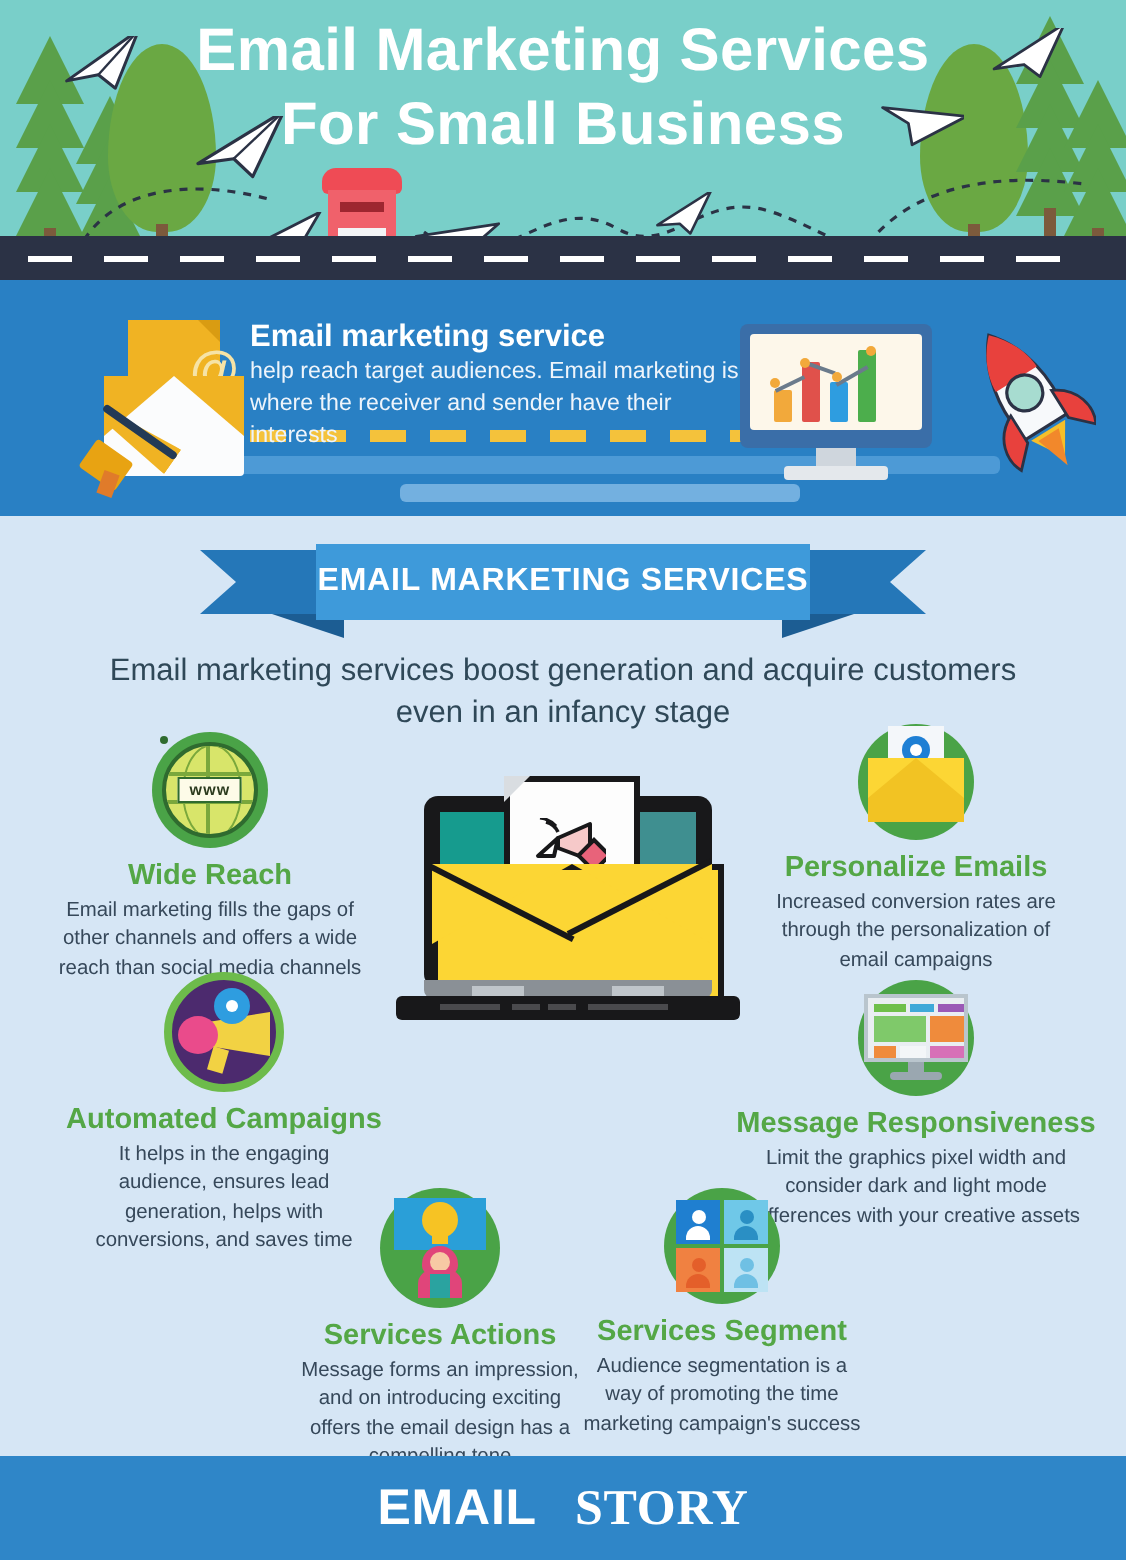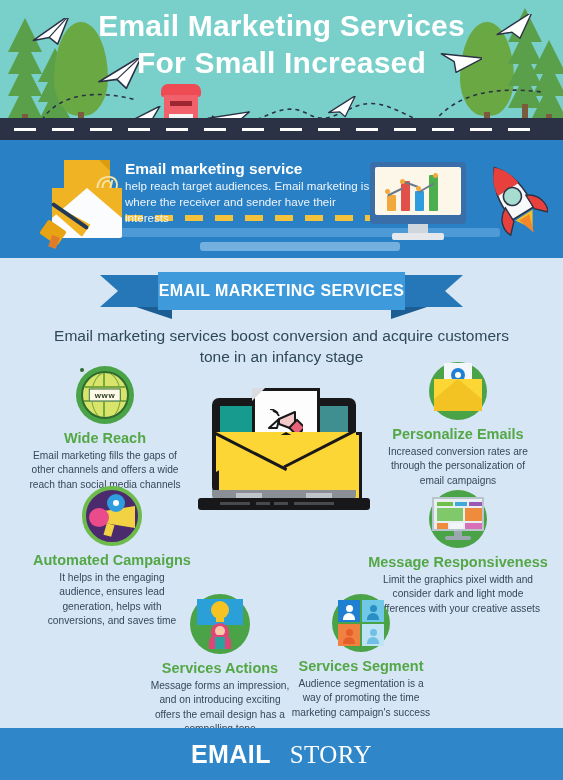--- a/index.html
+++ b/index.html
@@ -170,21 +170,21 @@
   .sq-q{position:absolute;width:22px;height:22px;}
   .sq-p{position:absolute;left:50%;transform:translateX(-50%);}
   .sq-ph{width:7px;height:7px;border-radius:50%;margin:0 auto;}
   .sq-pb{width:12px;height:7px;border-radius:6px 6px 0 0;margin:1px auto 0;}
 
   
   .footer{position:absolute;left:0;top:728px;width:563px;height:52px;background:#2f86c8;
           display:flex;align-items:center;justify-content:center;}
   .logo{color:#ffffff;font-size:25px;letter-spacing:.4px;}
   .logo .b{font-weight:bold;font-family:"Liberation Sans", sans-serif;}
-  .logo .s{font-family:"Liberation Serif", serif;font-weight:normal;margin-left:19px;}
+  .logo .s{font-family:"Liberation Serif", serif;font-weight:bold;margin-left:19px;}
 </style>
 </head>
 <body>
 
 <div class="page">
 
   <div class="header">
 
     <div class="tree conifer" style="left:8px;top:18px;width:34px;height:110px;">
       <i style="left:0;top:0;"></i>
@@ -291,21 +291,21 @@
     <div class="mailbox">
       <div class="mb-top"></div>
         <div class="mb-body"></div>
         <div class="mb-slot"></div>
       <div class="mb-card"></div>
         <div class="mb-foot"></div>
     </div>
 
     <div class="title">
       <span>Email Marketing Services</span>
-      <span class="l2">For Small Increased</span>
+      <span class="l2">For Small Business</span>
     </div>
 
     <div class="header-road">
       <div class="road-dash" style="left:14px;width:22px;"></div>
       <div class="road-dash" style="left:52px;width:22px;"></div>
       <div class="road-dash" style="left:90px;width:22px;"></div>
       <div class="road-dash" style="left:128px;width:22px;"></div>
       <div class="road-dash" style="left:166px;width:22px;"></div>
       <div class="road-dash" style="left:204px;width:22px;"></div>
       <div class="road-dash" style="left:242px;width:22px;"></div>
@@ -382,21 +382,21 @@
     <div class="ribbon">
       <div class="rb-left"></div>
         <div class="rb-right"></div>
       <div class="rb-ltail"></div>
         <div class="rb-rtail"></div>
       <div class="rb-center">
           <span>EMAIL MARKETING SERVICES</span>
         </div>
     </div>
 
-    <div class="subhead">Email marketing services boost conversion and acquire customers tone in an infancy stage</div>
+    <div class="subhead">Email marketing services boost generation and acquire customers even in an infancy stage</div>
 
     <div class="laptop">
       <div class="lt-shell"></div>
       <div class="lt-screenL"></div>
         <div class="lt-screenR"></div>
       <div class="lt-letter">
         <svg class="lt-mega" viewBox="0 0 38 28">
           <path d="M14 10 L30 3 L30 21 L14 15 Z" fill="#f6c9c9" stroke="#18181a" stroke-width="2" stroke-linejoin="round"></path>
           <rect x="27" y="13" width="11" height="11" transform="rotate(45 32 18)" fill="#e8637a" stroke="#18181a" stroke-width="2"></rect>
           <path d="M14 10 L4 19 L12 19 Z" fill="#ffffff" stroke="#18181a" stroke-width="2" stroke-linejoin="round"></path>

